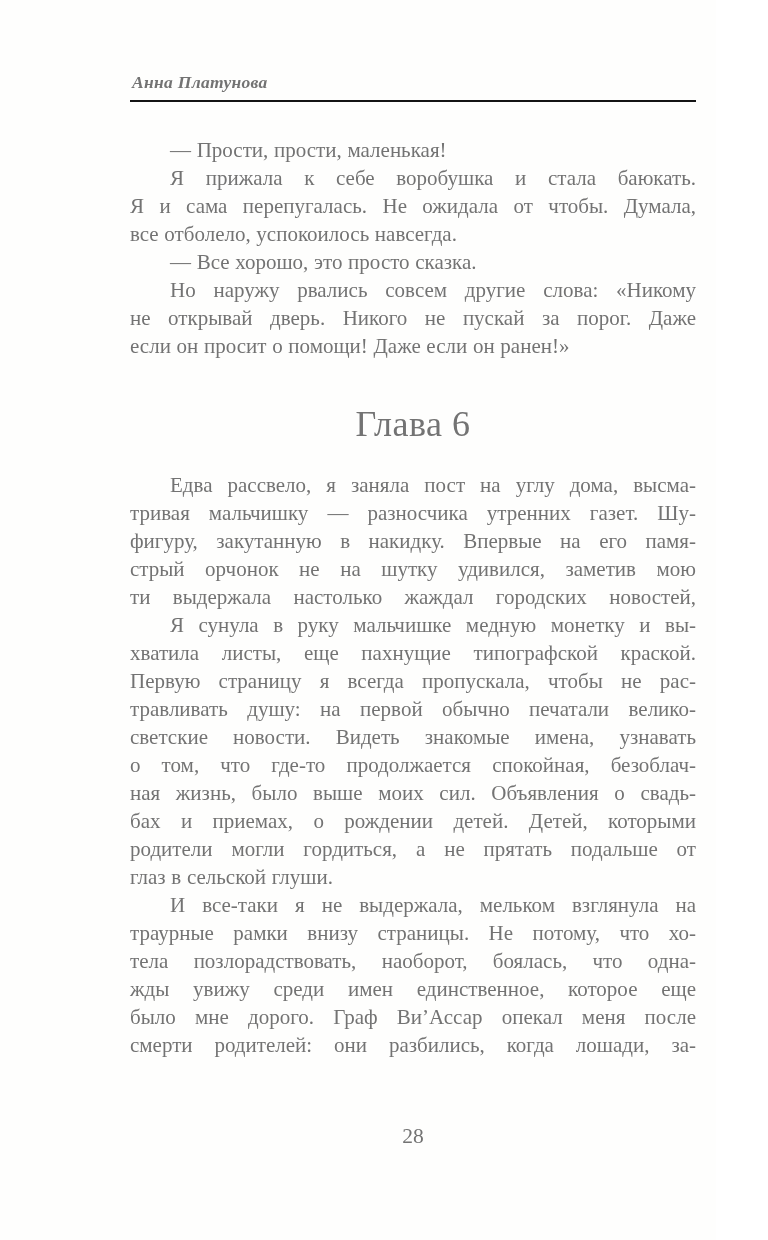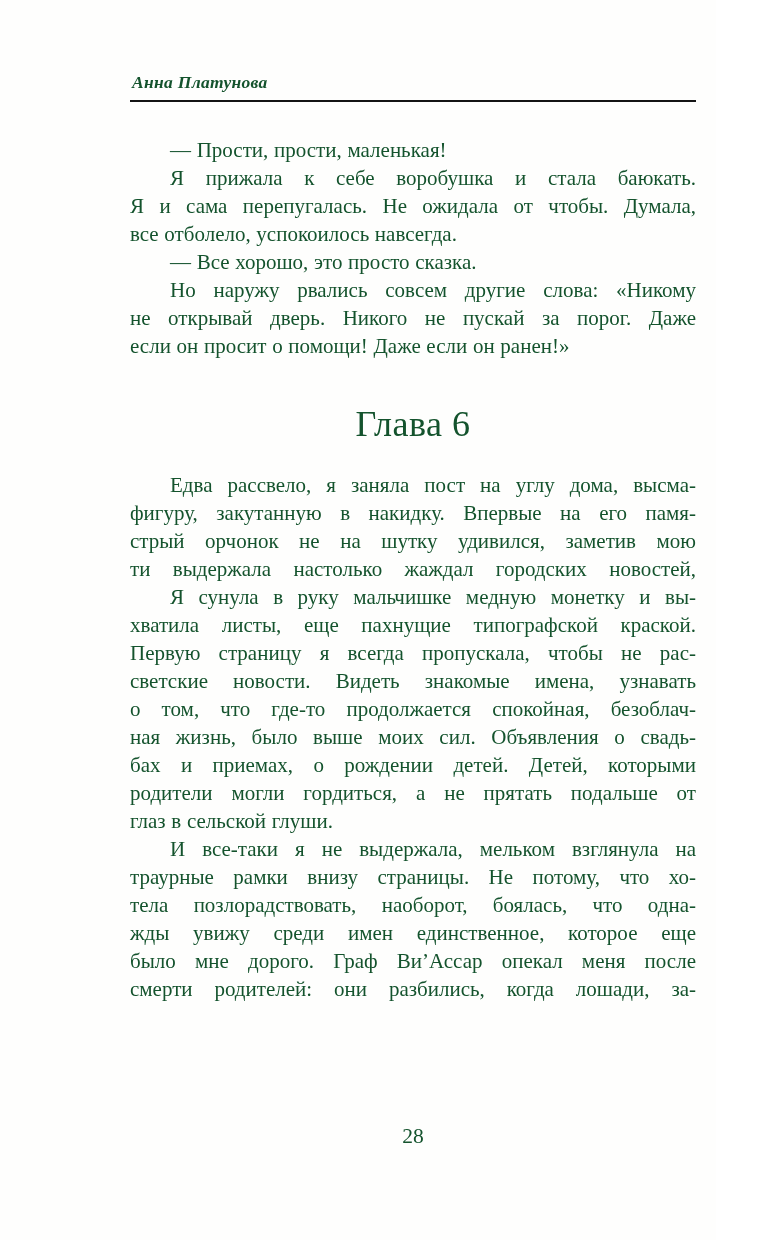--- a/index.html
+++ b/index.html
@@ -6,21 +6,21 @@
     margin: 0;
     padding: 0;
     background: #ffffff;
   }
   .page {
     position: relative;
     width: 716px;
     height: 1240px;
     background: #fefefdff;
     font-family: "Liberation Serif", "DejaVu Serif", serif;
-    color: #14532d;
+    color: #737373;
     overflow: hidden;
   }
   .running-header {
     position: absolute;
     top: 72px;
     left: 130px;
     width: 566px;
   }
   .author {
     display: block;
@@ -98,28 +98,30 @@
         <div class="line first last">— Все хорошо, это просто сказка.</div>
       </div>
       <div class="para">
         <div class="line first">Но наружу рвались совсем другие слова: «Никому</div>
         <div class="line">не открывай дверь. Никого не пускай за порог. Даже</div>
         <div class="line last">если он просит о помощи! Даже если он ранен!»</div>
       </div>
       <h2 class="chapter">Глава 6</h2>
       <div class="para">
         <div class="line first">Едва рассвело, я заняла пост на углу дома, высма-</div>
+        <div class="line">тривая мальчишку — разносчика утренних газет. Шу-</div>
         <div class="line">фигуру, закутанную в накидку. Впервые на его памя-</div>
         <div class="line">стрый орчонок не на шутку удивился, заметив мою</div>
         <div class="line">ти выдержала настолько жаждал городских новостей,</div>
       </div>
       <div class="para">
         <div class="line first">Я сунула в руку мальчишке медную монетку и вы-</div>
         <div class="line">хватила листы, еще пахнущие типографской краской.</div>
         <div class="line">Первую страницу я всегда пропускала, чтобы не рас-</div>
+        <div class="line">травливать душу: на первой обычно печатали велико-</div>
         <div class="line">светские новости. Видеть знакомые имена, узнавать</div>
         <div class="line">о том, что где-то продолжается спокойная, безоблач-</div>
         <div class="line">ная жизнь, было выше моих сил. Объявления о свадь-</div>
         <div class="line">бах и приемах, о рождении детей. Детей, которыми</div>
         <div class="line">родители могли гордиться, а не прятать подальше от</div>
         <div class="line last">глаз в сельской глуши.</div>
       </div>
       <div class="para">
         <div class="line first">И все-таки я не выдержала, мельком взглянула на</div>
         <div class="line">траурные рамки внизу страницы. Не потому, что хо-</div>

